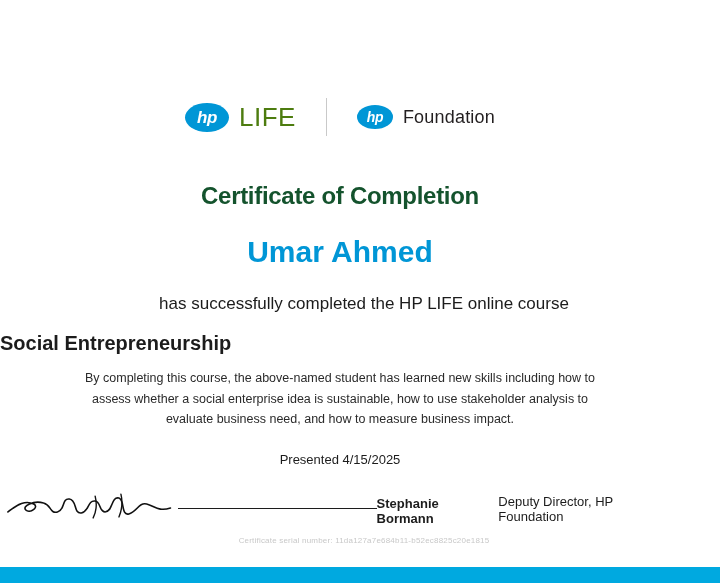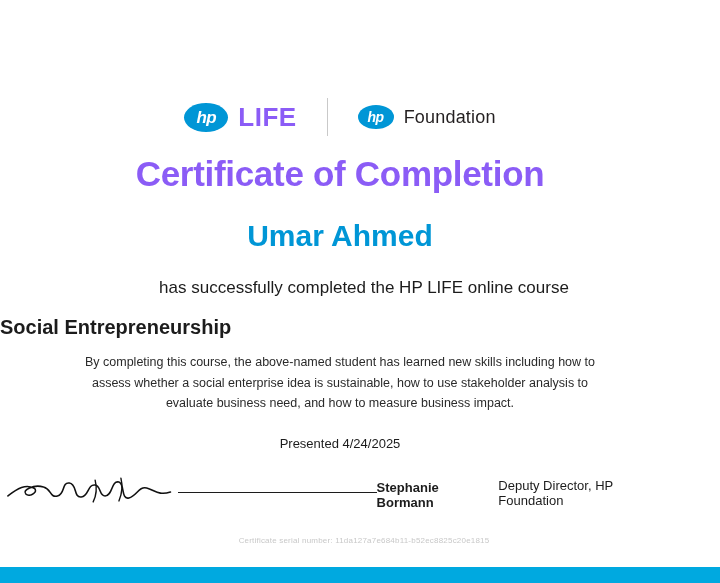--- a/index.html
+++ b/index.html
@@ -56,42 +56,42 @@
     letter-spacing: -0.5px;
   }
   .hp-oval.small {
     width: 36px;
     height: 24px;
     font-size: 14px;
     line-height: 24px;
   }
   .life-text {
     font-size: 26px;
-    font-weight: 700;
-    color: #8b5cf6;
+    font-weight: 400;
+    color: #4d7c0f;
     letter-spacing: 0.5px;
   }
   .foundation-text {
     font-size: 18px;
     font-weight: 400;
     color: #231f20;
     letter-spacing: 0.2px;
   }
   .divider {
     width: 1px;
     height: 38px;
     background: #c9c9c9;
     margin: 0 30px;
   }
   .title {
     text-align: center;
-    font-size: 35px;
-    font-weight: bold;
-    color: #8b5cf6;
-    margin-top: 18px;
+    font-size: 24px;
+    font-weight: bold;
+    color: #14532d;
+    margin-top: 46px;
     letter-spacing: -0.3px;
   }
   .recipient {
     text-align: center;
     font-size: 30px;
     font-weight: bold;
     color: #0096d6;
     margin-top: 25px;
   }
   .subline {
@@ -182,21 +182,21 @@
   <div class="title">Certificate of Completion</div>
 
   <div class="recipient">Umar Ahmed</div>
 
   <div class="subline">has successfully completed the HP LIFE online course</div>
 
   <div class="course">Social Entrepreneurship</div>
 
   <div class="description">By completing this course, the above-named student has learned new skills including how to assess whether a social enterprise idea is sustainable, how to use stakeholder analysis to evaluate business need, and how to measure business impact.</div>
 
-  <div class="presented">Presented 4/24/2025</div>
+  <div class="presented">Presented 4/15/2025</div>
 
   <div class="signature-area">
     <svg class="signature-svg" width="180" height="34" viewBox="0 0 180 34">
       <path d="M8 22 C18 14, 26 10, 34 14 C40 17, 30 24, 26 20 C22 16, 34 10, 44 13 C52 15, 50 24, 58 22 C66 20, 62 8, 70 9 C78 10, 74 24, 82 23 C90 22, 88 10, 96 11 C102 12, 100 22, 106 22 C114 22, 112 6, 120 8 C126 10, 122 26, 130 24 C138 22, 140 12, 148 14 C156 16, 160 22, 172 18" fill="none" stroke="#111111" stroke-width="1.6" stroke-linecap="round"></path>
       <path d="M96 6 C98 14, 97 22, 94 28" fill="none" stroke="#111111" stroke-width="1.4" stroke-linecap="round"></path>
       <path d="M122 4 C124 12, 123 20, 120 27" fill="none" stroke="#111111" stroke-width="1.4" stroke-linecap="round"></path>
     </svg>
     <div class="sig-line"></div>
     <div class="signer-name">Stephanie Bormann</div>
     <div class="signer-title">Deputy Director, HP Foundation</div>

